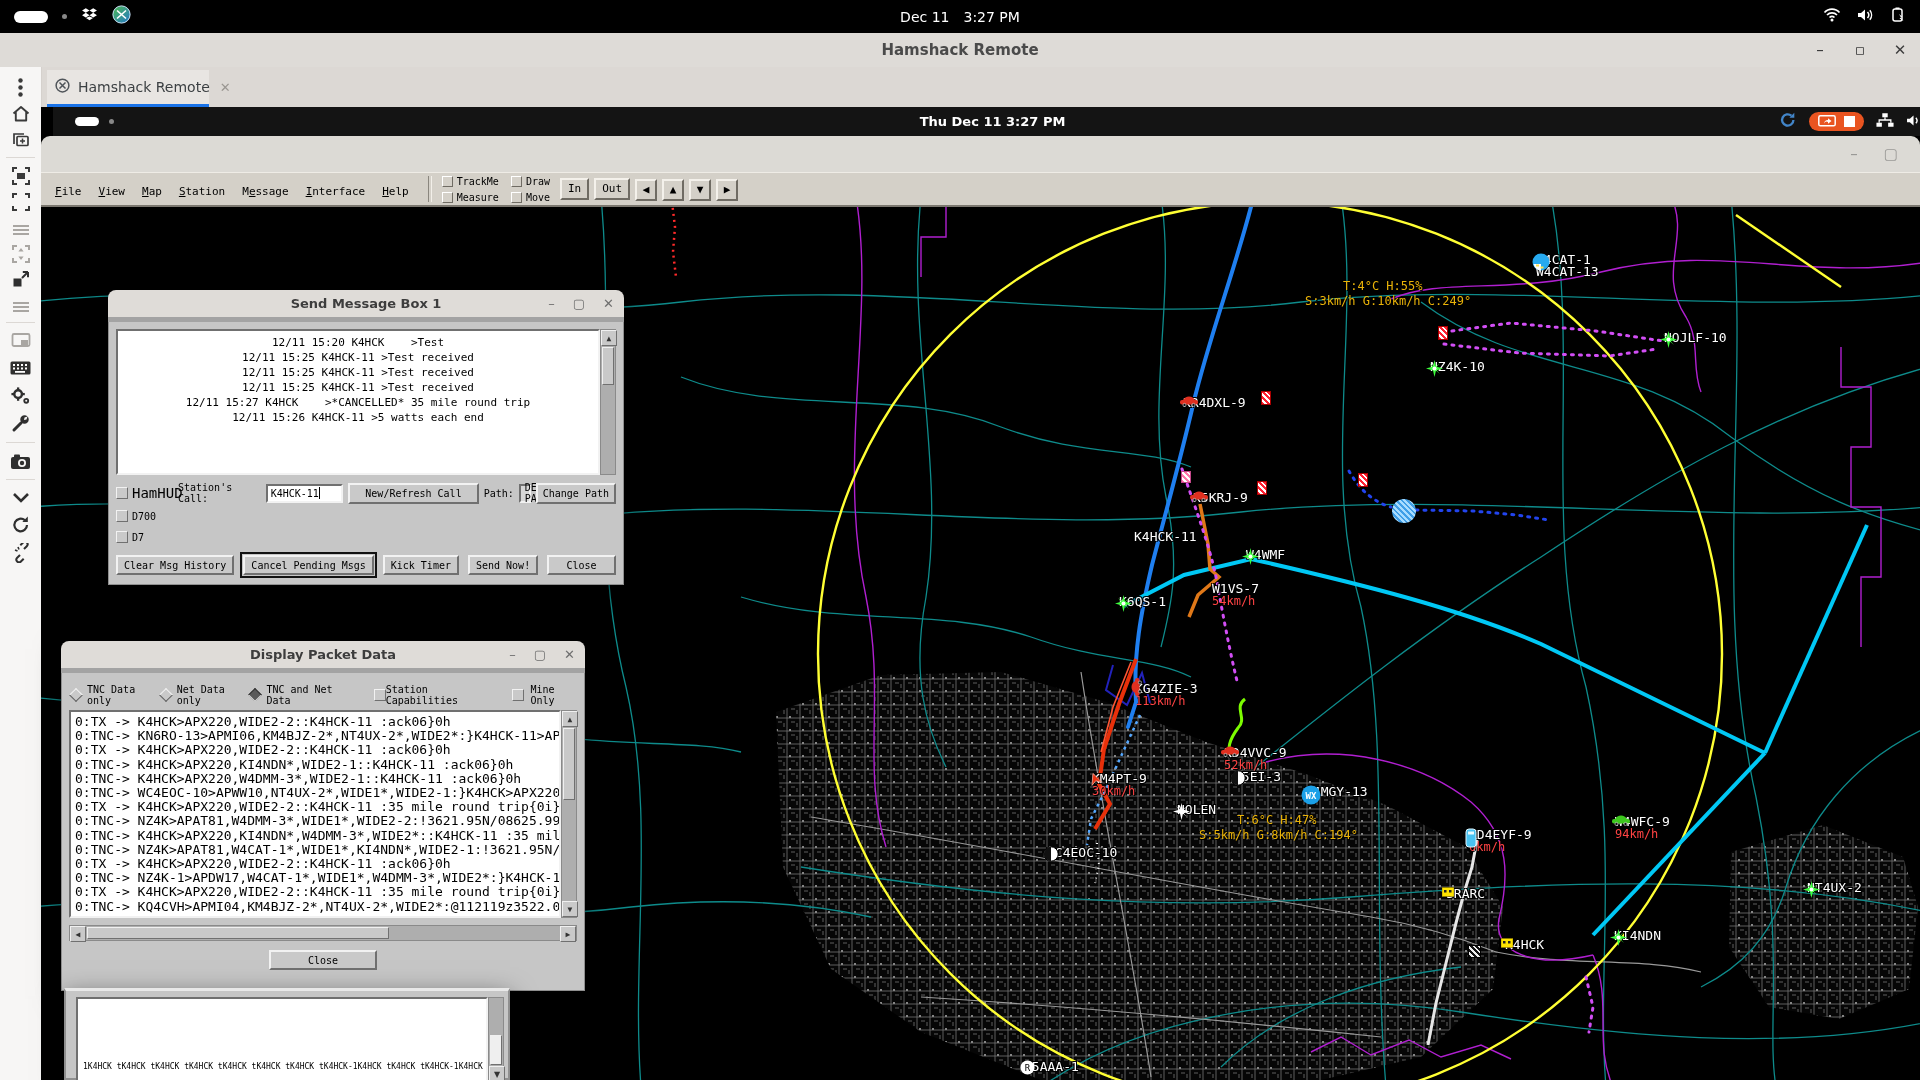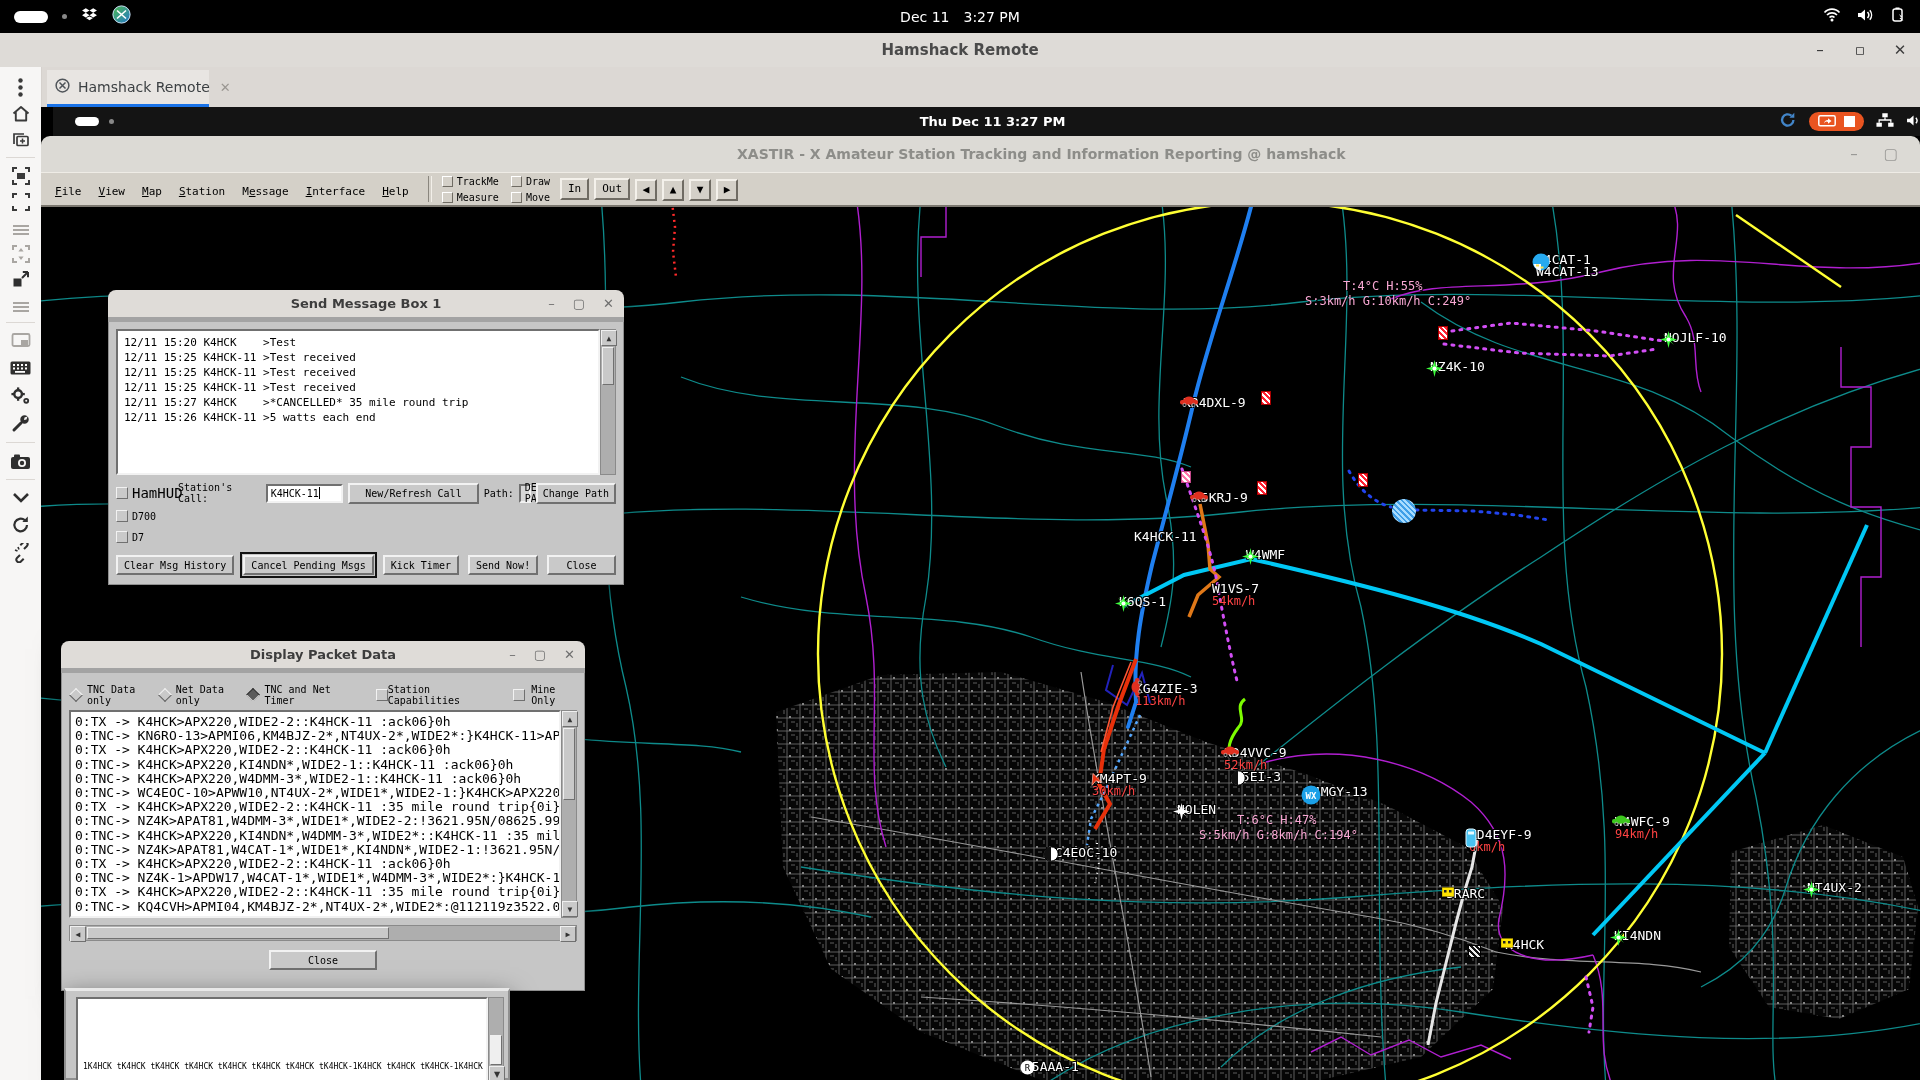--- a/index.html
+++ b/index.html
@@ -46,21 +46,21 @@
   .tbox{width:9px;height:9px;background:#d4d0c8;border-top:1px solid #fff;border-left:1px solid #fff;border-right:1px solid #6f6b63;border-bottom:1px solid #6f6b63;}
   .mbtn{background:#d4d0c8;border-top:2px solid #f4f1eb;border-left:2px solid #f4f1eb;border-right:2px solid #6f6b63;border-bottom:2px solid #6f6b63;font-family:"DejaVu Sans Mono",monospace;font-size:11px;padding:2px 6px;margin-right:5px;color:#000;line-height:14px;}
   .abtn{width:22px;text-align:center;padding:2px 0;}
   
   #map{position:absolute;left:0;top:100px;width:1879px;height:873px;background:#000;overflow:hidden;}
   #map svg{position:absolute;left:0;top:0;}
   .station{position:absolute;display:flex;align-items:flex-start;gap:4px;transform:translate(-9px,-9px);}
   .station .txt{margin-top:1px;}
   .slbl{font:13px "DejaVu Sans Mono",monospace;color:#fff;line-height:12px;white-space:nowrap;text-shadow:1px 1px 0 #000,-1px 1px 0 #000,1px -1px 0 #000,-1px -1px 0 #000;}
   .sspd{font:12px "DejaVu Sans Mono",monospace;color:#ff4343;line-height:12px;white-space:nowrap;text-shadow:1px 1px 0 #000;}
-  .wxnote{position:absolute;font:12px "DejaVu Sans Mono",monospace;color:#f9a8d4;line-height:15px;white-space:nowrap;text-shadow:1px 1px 0 #000;}
+  .wxnote{position:absolute;font:12px "DejaVu Sans Mono",monospace;color:#eab308;line-height:15px;white-space:nowrap;text-shadow:1px 1px 0 #000;}
   .mk{position:absolute;}
   .hatch-red{width:8px;height:12px;background:repeating-linear-gradient(45deg,#f23 0 2px,#fff 2px 4px);border:1px solid #a00;}
   .hatch-pink{width:8px;height:10px;background:repeating-linear-gradient(45deg,#f7a 0 2px,#fff 2px 4px);border:1px solid #c3488a;}
   .hatch-bw{width:11px;height:11px;background:repeating-linear-gradient(45deg,#111 0 2px,#eee 2px 4px);border:1px solid #000;}
   .ball-hatch-blue{width:24px;height:24px;border-radius:50%;background:repeating-linear-gradient(45deg,#a8dcff 0 2px,#3f9fe8 2px 4px);}
   
   .dlg{position:absolute;box-shadow:0 8px 24px rgba(0,0,0,.55);z-index:50;}
   .dlg .tb{height:27px;background:#dfdcd8;border-radius:8px 8px 0 0;position:relative;border-bottom:5px solid #a3a3a3;}
   .dlg .tb .t{position:absolute;left:0;right:0;top:0;height:27px;display:flex;align-items:center;justify-content:center;font-size:13px;font-weight:bold;color:#3d3d3d;}
   .dlg .tb .ctrls{position:absolute;right:10px;top:0;height:27px;display:flex;align-items:center;gap:18px;color:#6e6e6e;font-size:13px;}
@@ -300,21 +300,20 @@
               <path d="M10 5.5 V8.5 M3.5 11.5 V8.5 H16.5 V11.5" stroke="#fff" stroke-width="1.4" fill="none"></path>
             </svg></span>
         <span><svg width="16" height="13" viewBox="0 0 17 14">
               <path d="M1 5 H4 L8 1.5 V12.5 L4 9 H1Z" fill="#fff"></path>
               <path d="M10.5 4 a4.5 4.5 0 0 1 0 6" stroke="#fff" stroke-width="1.5" fill="none"></path>
             </svg></span>
       </div>
     </div>
 
     <div id="xtitle">
-      <div class="t">XASTIR - X Amateur Station Tracking and Information Reporting @ hamshack</div>
       <div class="ctrls">
         <span>–</span>
         <span>▢</span>
       </div>
     </div>
 
     <div id="menubar">
       <span id="menus"><span class="menu-item"><u>F</u>ile</span><span class="menu-item"><u>V</u>iew</span><span class="menu-item"><u>M</u>ap</span><span class="menu-item"><u>S</u>tation</span><span class="menu-item">M<u>e</u>ssage</span><span class="menu-item"><u>I</u>nterface</span><span class="menu-item"><u>H</u>elp</span></span>
       <span id="menusep"></span>
       <span id="togglegrid">
@@ -723,21 +722,21 @@
   <div class="dlg" id="sendmsg" style="left:108px;top:290px;width:516px;">
     <div class="tb">
       <div class="t">Send Message Box 1</div>
       <div class="ctrls">
         <span>–</span>
         <span>▢</span>
         <span>✕</span>
       </div>
     </div>
     <div class="body" style="height:263px;position:relative;">
-      <div style="display:flex;">
+      <div style="display:flex;text-align:center;">
         <div class="sunken" style="flex:1;height:146px;padding:4px 6px;overflow:hidden;">
           <pre class="mono" id="histpre" style="font-size:11px;line-height:15px;">12/11 15:20 K4HCK    &gt;Test
 12/11 15:25 K4HCK-11 &gt;Test received
 12/11 15:25 K4HCK-11 &gt;Test received
 12/11 15:25 K4HCK-11 &gt;Test received
 12/11 15:27 K4HCK    &gt;*CANCELLED* 35 mile round trip
 12/11 15:26 K4HCK-11 &gt;5 watts each end</pre>
         </div>
         <div class="sb-v" style="height:146px;">
           <span class="sb-a">▲</span>
@@ -790,21 +789,21 @@
           <span style="display: flex; align-items: center; gap: 6px;">
             <span class="diamond"></span>
             <span class="flbl">TNC Data only</span>
           </span>
           <span style="display: flex; align-items: center; gap: 6px;">
             <span class="diamond"></span>
             <span class="flbl">Net Data only</span>
           </span>
           <span style="display: flex; align-items: center; gap: 6px;">
             <span class="diamond on"></span>
-            <span class="flbl">TNC and Net Timer</span>
+            <span class="flbl">TNC and Net Data</span>
           </span>
           <span style="display: flex; align-items: center; margin-left: 18px;">
             <span class="cb"></span>
             <span class="flbl">Station Capabilities</span>
           </span>
           <span style="display: flex; align-items: center; gap: 6px; margin-left: 16px;">
             <span class="cb"></span>
             <span class="flbl">Mine Only</span>
           </span>
         </div>

